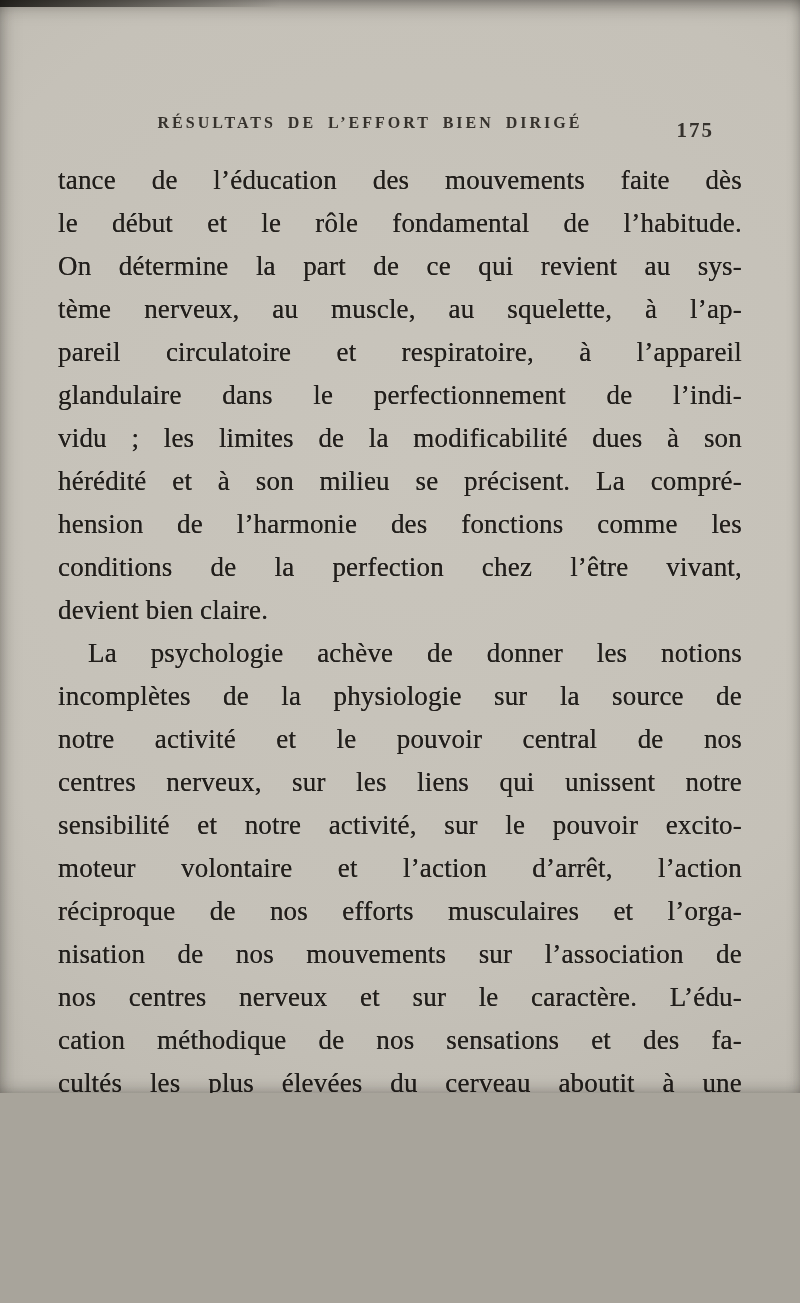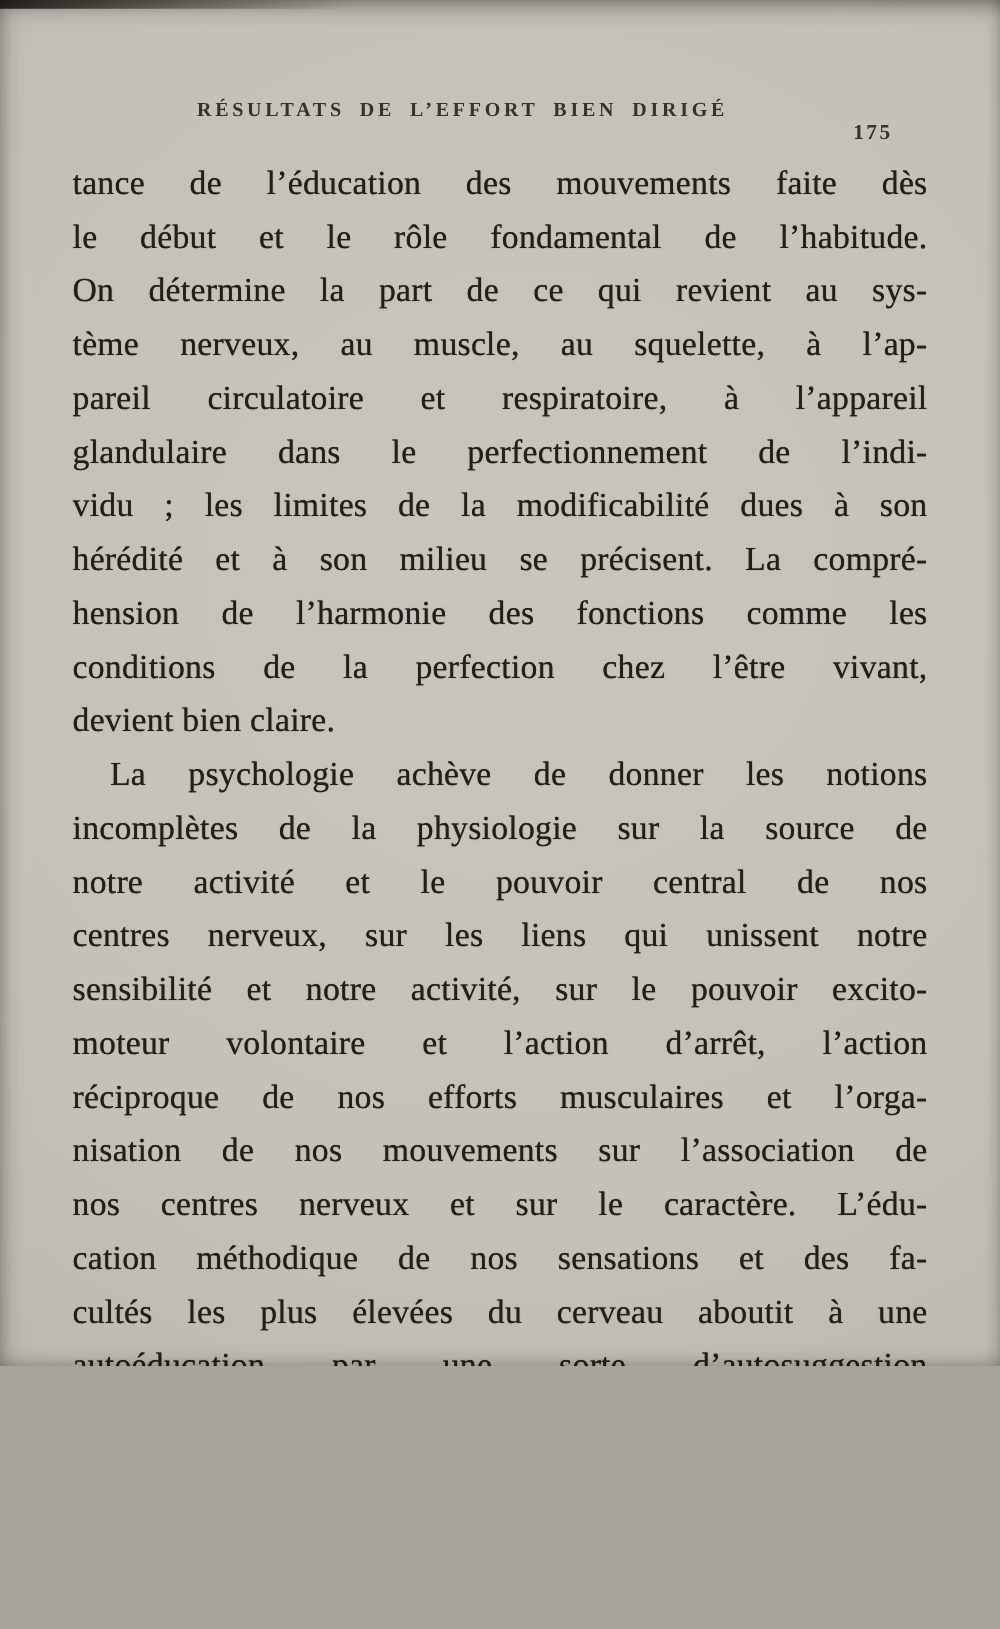--- a/index.html
+++ b/index.html
@@ -9,21 +9,21 @@
     --header-ink: #36322d;
   }
   * { margin: 0; padding: 0; box-sizing: border-box; }
   html, body { width: 800px; background: #a8a49b; }
   body { font-family: "Liberation Serif", "DejaVu Serif", serif; }
 
   .scan-page {
     position: relative;
     width: 800px;
     height: 1093px;
-    padding: 80px 58px 0 58px;
+    padding: 114px 58px 0 58px;
     background:
       radial-gradient(ellipse 120% 85% at 52% 42%,
         var(--paper) 0%,
         #c5c1b8 55%,
         #bdb9b0 82%,
         var(--paper-deep) 100%);
     overflow: hidden;
   }
   
   .scan-page::before {
@@ -55,22 +55,22 @@
     font-weight: bold;
     letter-spacing: 3px;
     word-spacing: 5px;
     color: var(--header-ink);
     margin-bottom: 27px;
     padding-right: 60px; 
   }
   .running-header .page-number {
     position: absolute;
     right: 28px;
-    top: 16px;
-    font-size: 17px;
+    top: 4px;
+    font-size: 21px;
     letter-spacing: 2px;
     font-weight: bold;
     color: var(--header-ink);
   }
 
   .page-body {
     color: var(--ink);
     text-shadow: 0 0 0.6px rgba(33, 30, 27, 0.85);
   }
   .text-line {

